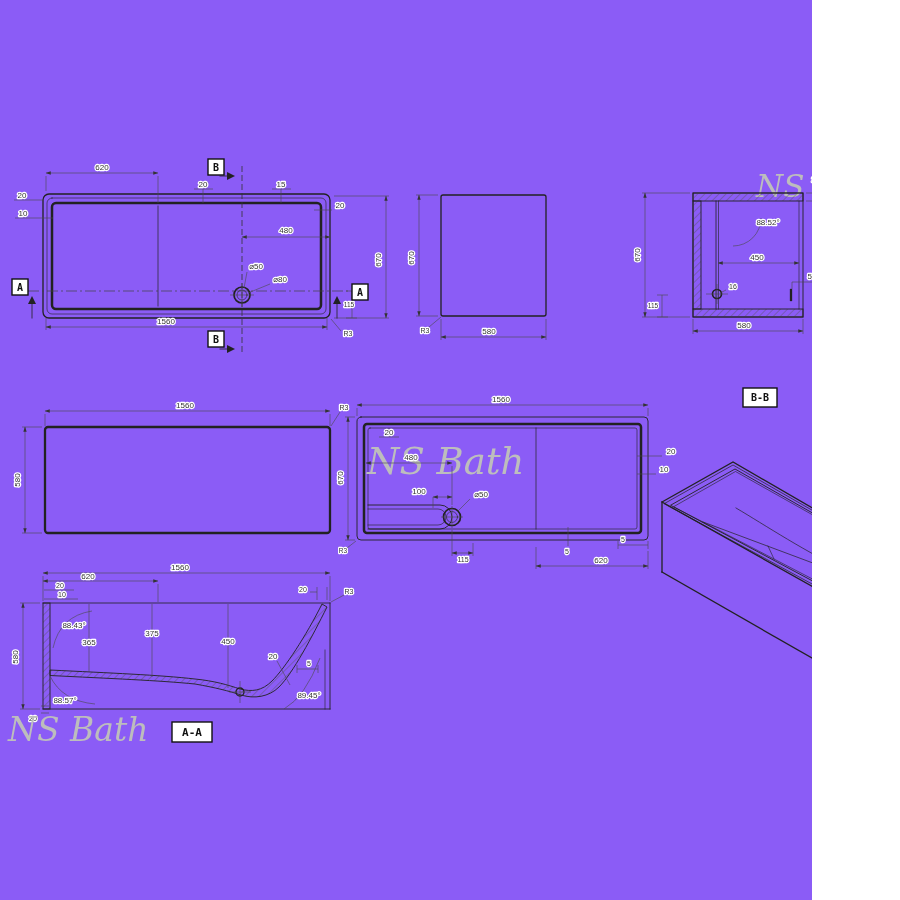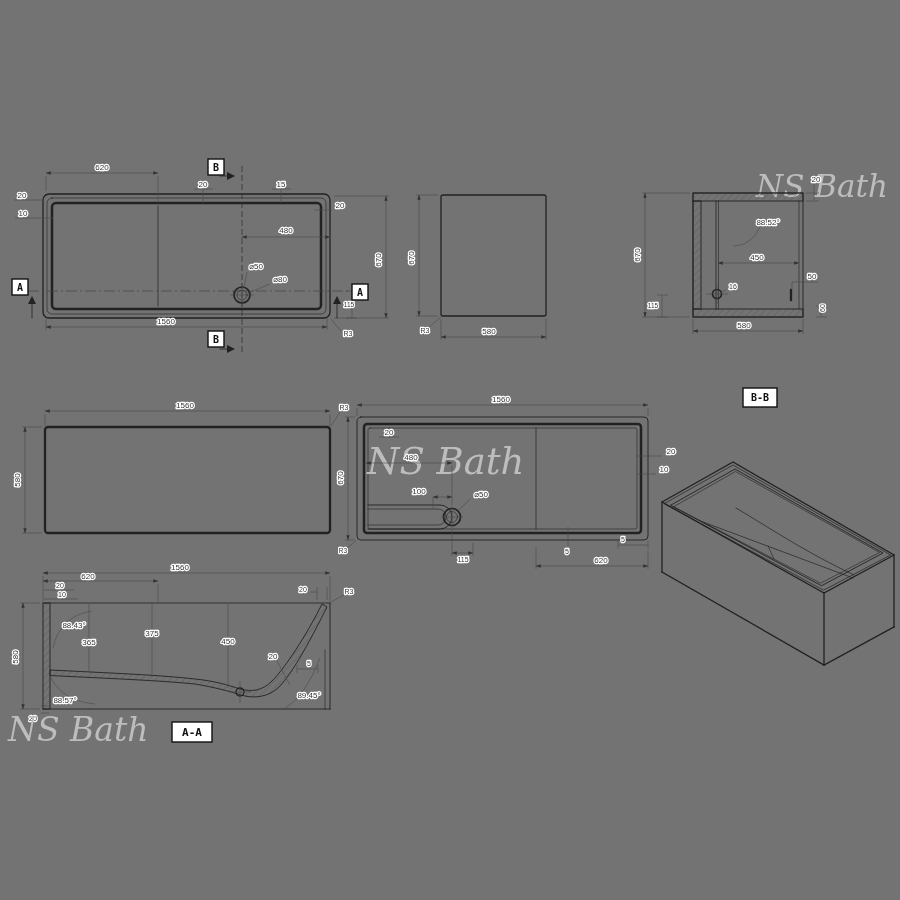--- a/index.html
+++ b/index.html
@@ -1,16 +1,16 @@
 <!DOCTYPE html>
 <html><head>
 <meta charset="utf-8">
 <style>
   html,body{margin:0;padding:0;background:#fff;}
-  #stage{width:900px;height:900px;position:relative;background:#737373;overflow:hidden;}
+  #stage{width:812px;height:900px;position:relative;background:#8b5cf6;overflow:hidden;}
   svg{display:block;}
   .ln{stroke:#222;stroke-width:1;fill:none;stroke-linecap:square;}
   .w06{stroke-width:0.6}.w07{stroke-width:0.7}.w08{stroke-width:0.8}.w09{stroke-width:0.9}
   .w13{stroke-width:1.3}.w17{stroke-width:1.7}.w23{stroke-width:2.3}.w25{stroke-width:2.5}
   .dim{stroke:#4a4a4a;stroke-width:0.6;fill:none;stroke-linecap:butt;}
   .cl{stroke:#444;stroke-width:0.7;fill:none;stroke-dasharray:11 3 2 3;}
   .dash{stroke:#333;stroke-width:0.8;fill:none;stroke-dasharray:6 3;}
   .hatchfill{fill:url(#h);stroke:#222;stroke-width:0.9;}
   .dt{font:8px "Liberation Sans",sans-serif;fill:#333;text-anchor:middle;paint-order:stroke;stroke:#fff;stroke-width:2.5px;stroke-linejoin:round;}
   .s7{font-size:7px}.s65{font-size:6.5px}

